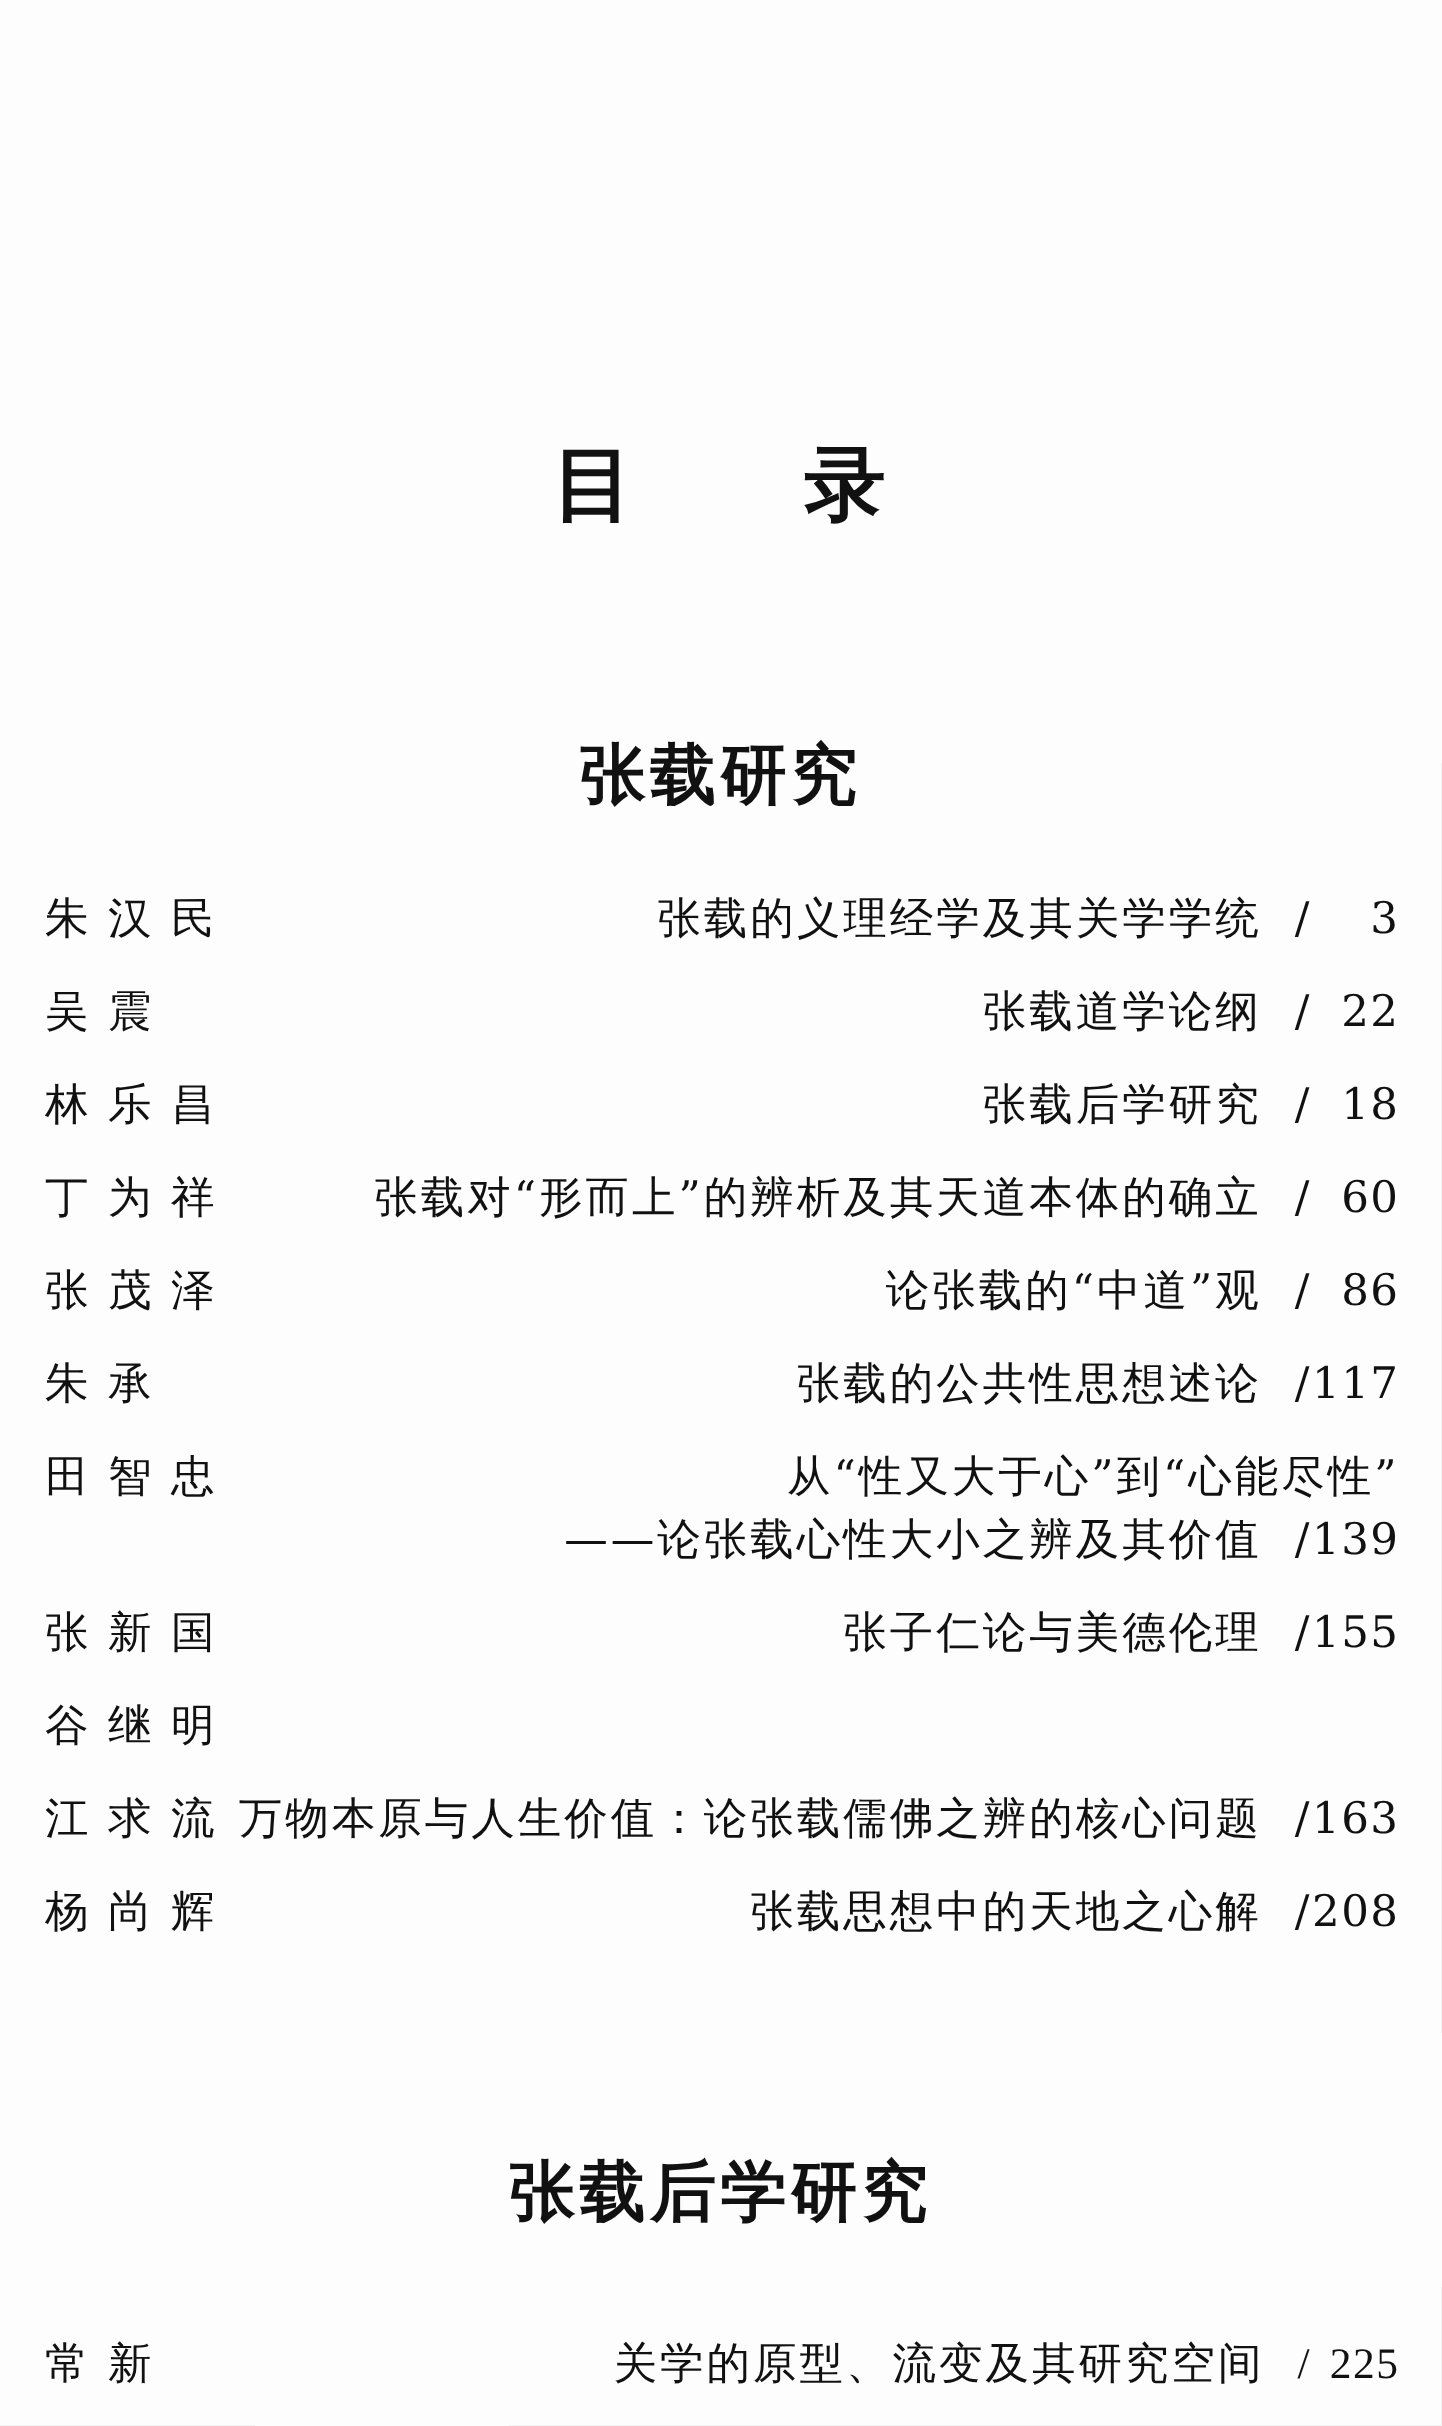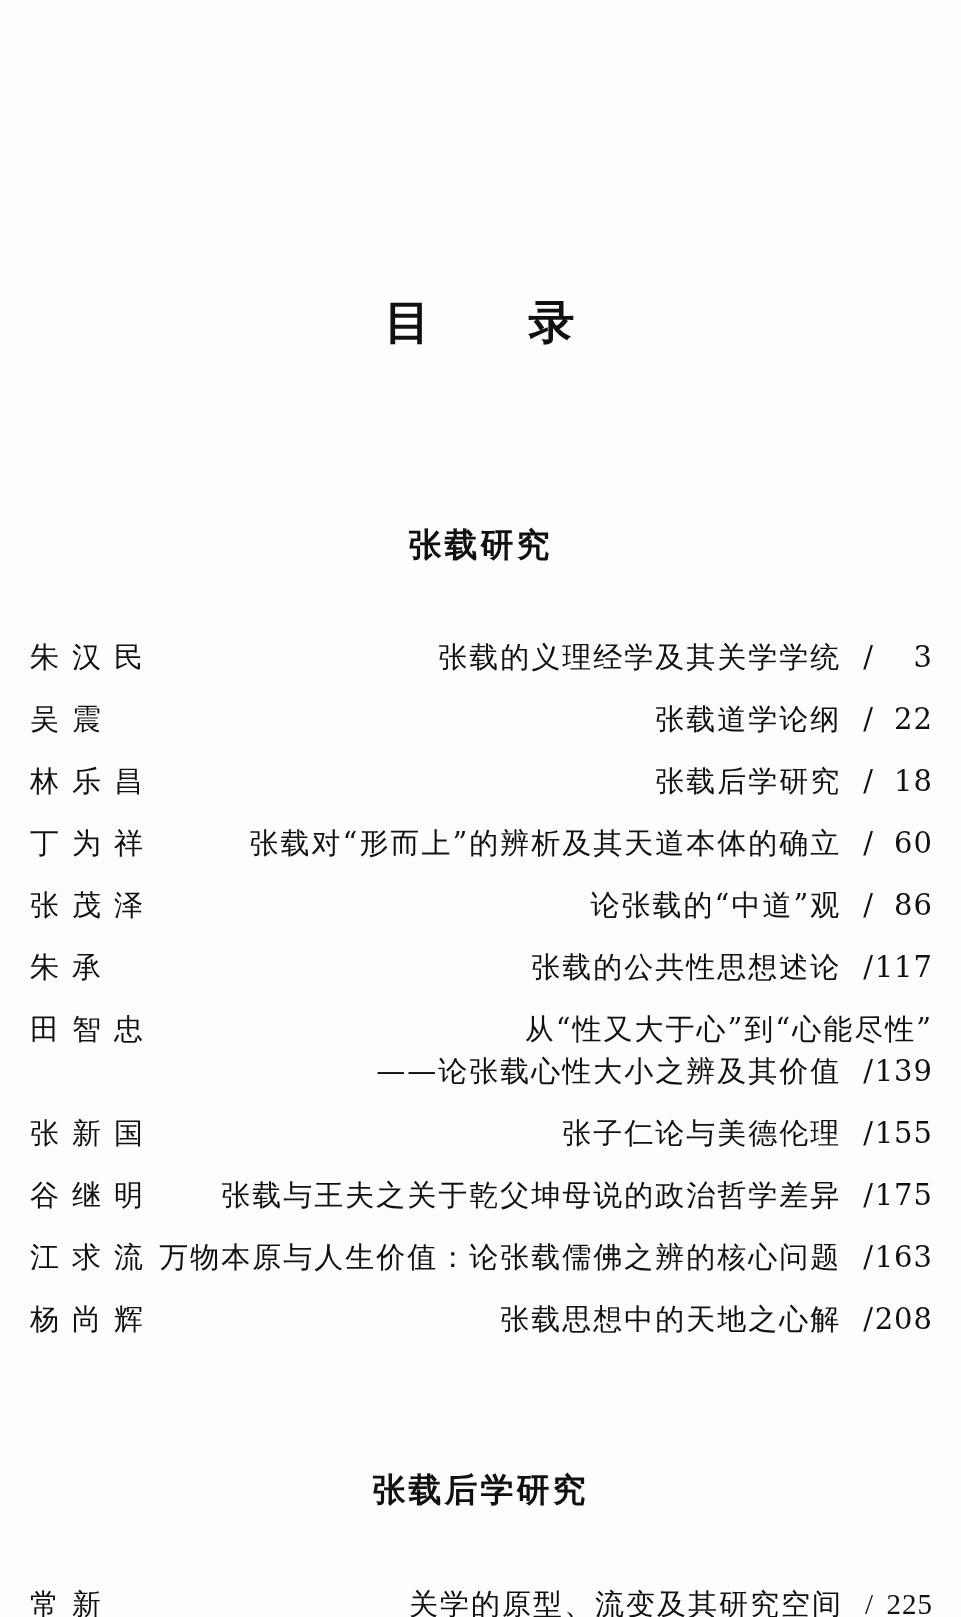--- a/index.html
+++ b/index.html
@@ -16,46 +16,45 @@
     color: #111;
     overflow: hidden;
     font-family: "DejaVu Serif", "Liberation Serif", serif;
   }
   .doc-title {
     position: absolute;
     top: 297px;
     left: 0;
     width: 100%;
     text-align: center;
-    font-size: 46px;
+    font-size: 54px;
     line-height: 50px;
     font-weight: bold;
     letter-spacing: 2px;
   }
   .section {
     position: absolute;
     left: 0;
     width: 100%;
   }
   #section-1 { top: 497px; }
   #section-2 { top: 1442px; }
   .section-heading {
     text-align: center;
-    font-size: 33px;
+    font-size: 44px;
     line-height: 40px;
     font-weight: bold;
     letter-spacing: 3px;
     font-family: "DejaVu Sans", "Liberation Sans", sans-serif;
-    margin-top: 28px;
   }
   .entries {
     padding-left: 30px;
     padding-right: 28px;
   }
-  #section-1 .entries { margin-top: 76px; }
+  #section-1 .entries { margin-top: 59px; }
   #section-2 .entries { margin-top: 78px; font-family: Liberation Serif, serif; }
   .entry {
     display: flex;
     align-items: baseline;
     font-size: 29px;
     line-height: 32px;
     margin-bottom: 30px;
     white-space: nowrap;
   }
   .author {
@@ -131,21 +130,20 @@
         <span class="right"><span>从“性又大于心”到“心能尽性”</span><span class="subline"><span>——论张载心性大小之辨及其价值</span><span class="slash">/</span><span class="pageno">139</span></span></span>
       </div>
 
       <div class="entry">
         <span class="author">张新国</span>
         <span class="right"><span>张子仁论与美德伦理</span><span class="slash">/</span><span class="pageno">155</span></span>
       </div>
 
       <div class="entry">
         <span class="author">谷继明</span>
-        <span class="right"><span>张载与王夫之关于乾父坤母说的政治哲学差异</span><span class="slash">/</span><span class="pageno">175</span></span>
       </div>
 
       <div class="entry">
         <span class="author">江求流</span>
         <span class="right"><span>万物本原与人生价值：论张载儒佛之辨的核心问题</span><span class="slash">/</span><span class="pageno">163</span></span>
       </div>
 
       <div class="entry">
         <span class="author">杨尚辉</span>
         <span class="right"><span>张载思想中的天地之心解</span><span class="slash">/</span><span class="pageno">208</span></span>

